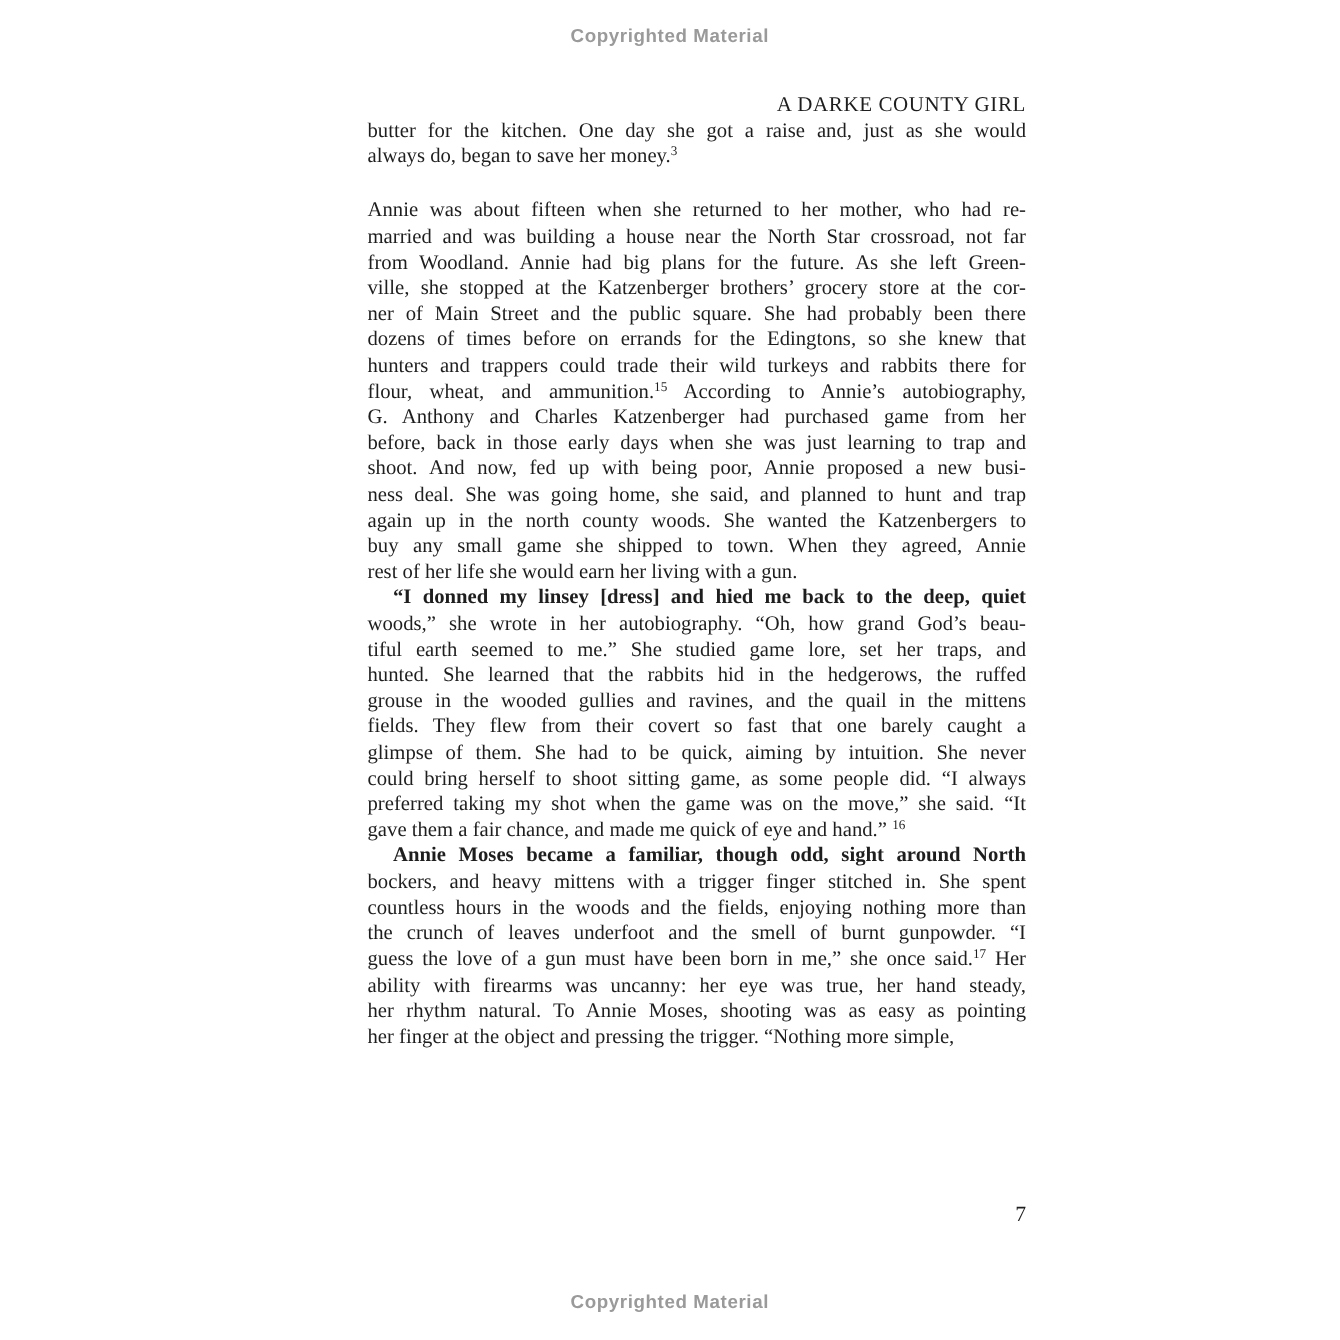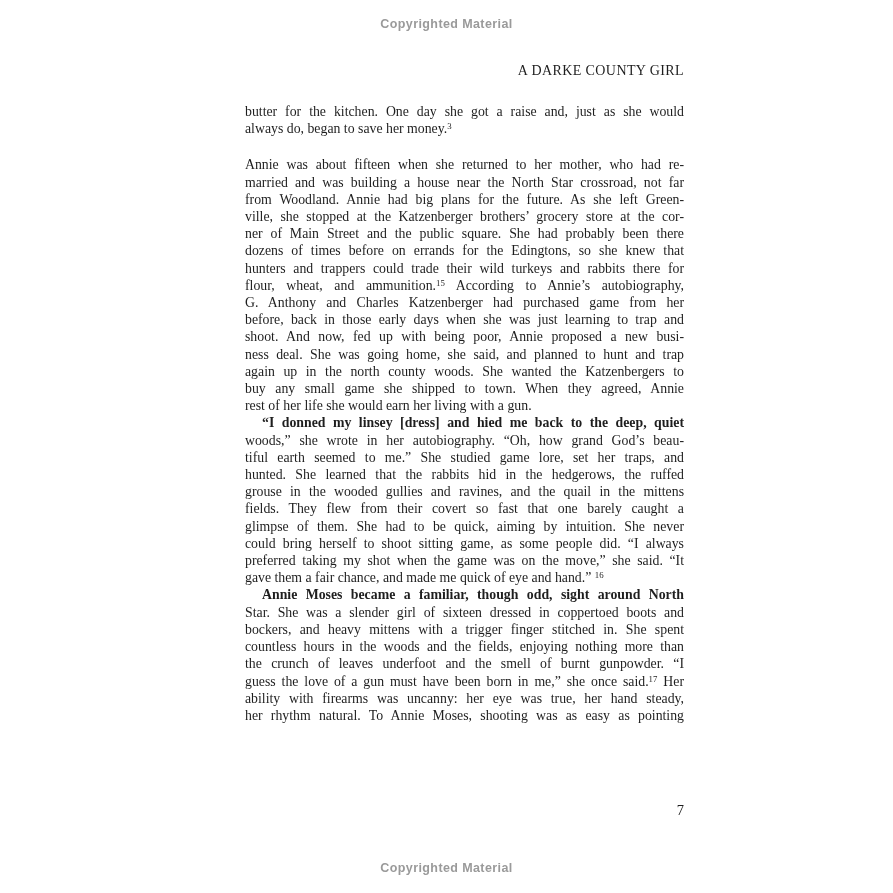--- a/index.html
+++ b/index.html
@@ -35,21 +35,21 @@
     width: 439px;
     top: 63px;
     text-align: right;
     font-size: 14px;
     letter-spacing: 0.4px;
     font-weight: 400;
   }
   .text-block {
     position: absolute;
     left: 245px;
-    top: 103px;
+    top: 78px;
     width: 439px;
     font-size: 13.8px;
     line-height: 17.2px;
   }
   .para { margin: 0; }
   .para.space-before { margin-top: 19px; }
   .ln {
     white-space: nowrap;
     text-align: justify;
     text-align-last: justify;
@@ -109,27 +109,27 @@
         <div class="ln">hunted. She learned that the rabbits hid in the hedgerows, the ruffed</div>
         <div class="ln">grouse in the wooded gullies and ravines, and the quail in the mittens</div>
         <div class="ln">fields. They flew from their covert so fast that one barely caught a</div>
         <div class="ln">glimpse of them. She had to be quick, aiming by intuition. She never</div>
         <div class="ln">could bring herself to shoot sitting game, as some people did. “I always</div>
         <div class="ln">preferred taking my shot when the game was on the move,” she said. “It</div>
         <div class="ln last">gave them a fair chance, and made me quick of eye and hand.” <sup class="fn">16</sup></div>
       </div>
       <div class="para">
         <div class="ln indent">Annie Moses became a familiar, though odd, sight around North</div>
-        <div class="ln">Star. She was a slender girl of sixteen dressed in coppertoed boots and</div>
         <div class="ln">bockers, and heavy mittens with a trigger finger stitched in. She spent</div>
         <div class="ln">countless hours in the woods and the fields, enjoying nothing more than</div>
         <div class="ln">the crunch of leaves underfoot and the smell of burnt gunpowder. “I</div>
         <div class="ln">guess the love of a gun must have been born in me,” she once said.<sup class="fn">17</sup> Her</div>
         <div class="ln">ability with firearms was uncanny: her eye was true, her hand steady,</div>
         <div class="ln">her rhythm natural. To Annie Moses, shooting was as easy as pointing</div>
+        <div class="ln last">her finger at the object and pressing the trigger. “Nothing more simple,</div>
       </div>
     </div>
 
   <div class="page-number">7</div>
 
   <div class="watermark bottom">Copyrighted Material</div>
 
 </div>
 
 </body></html>

